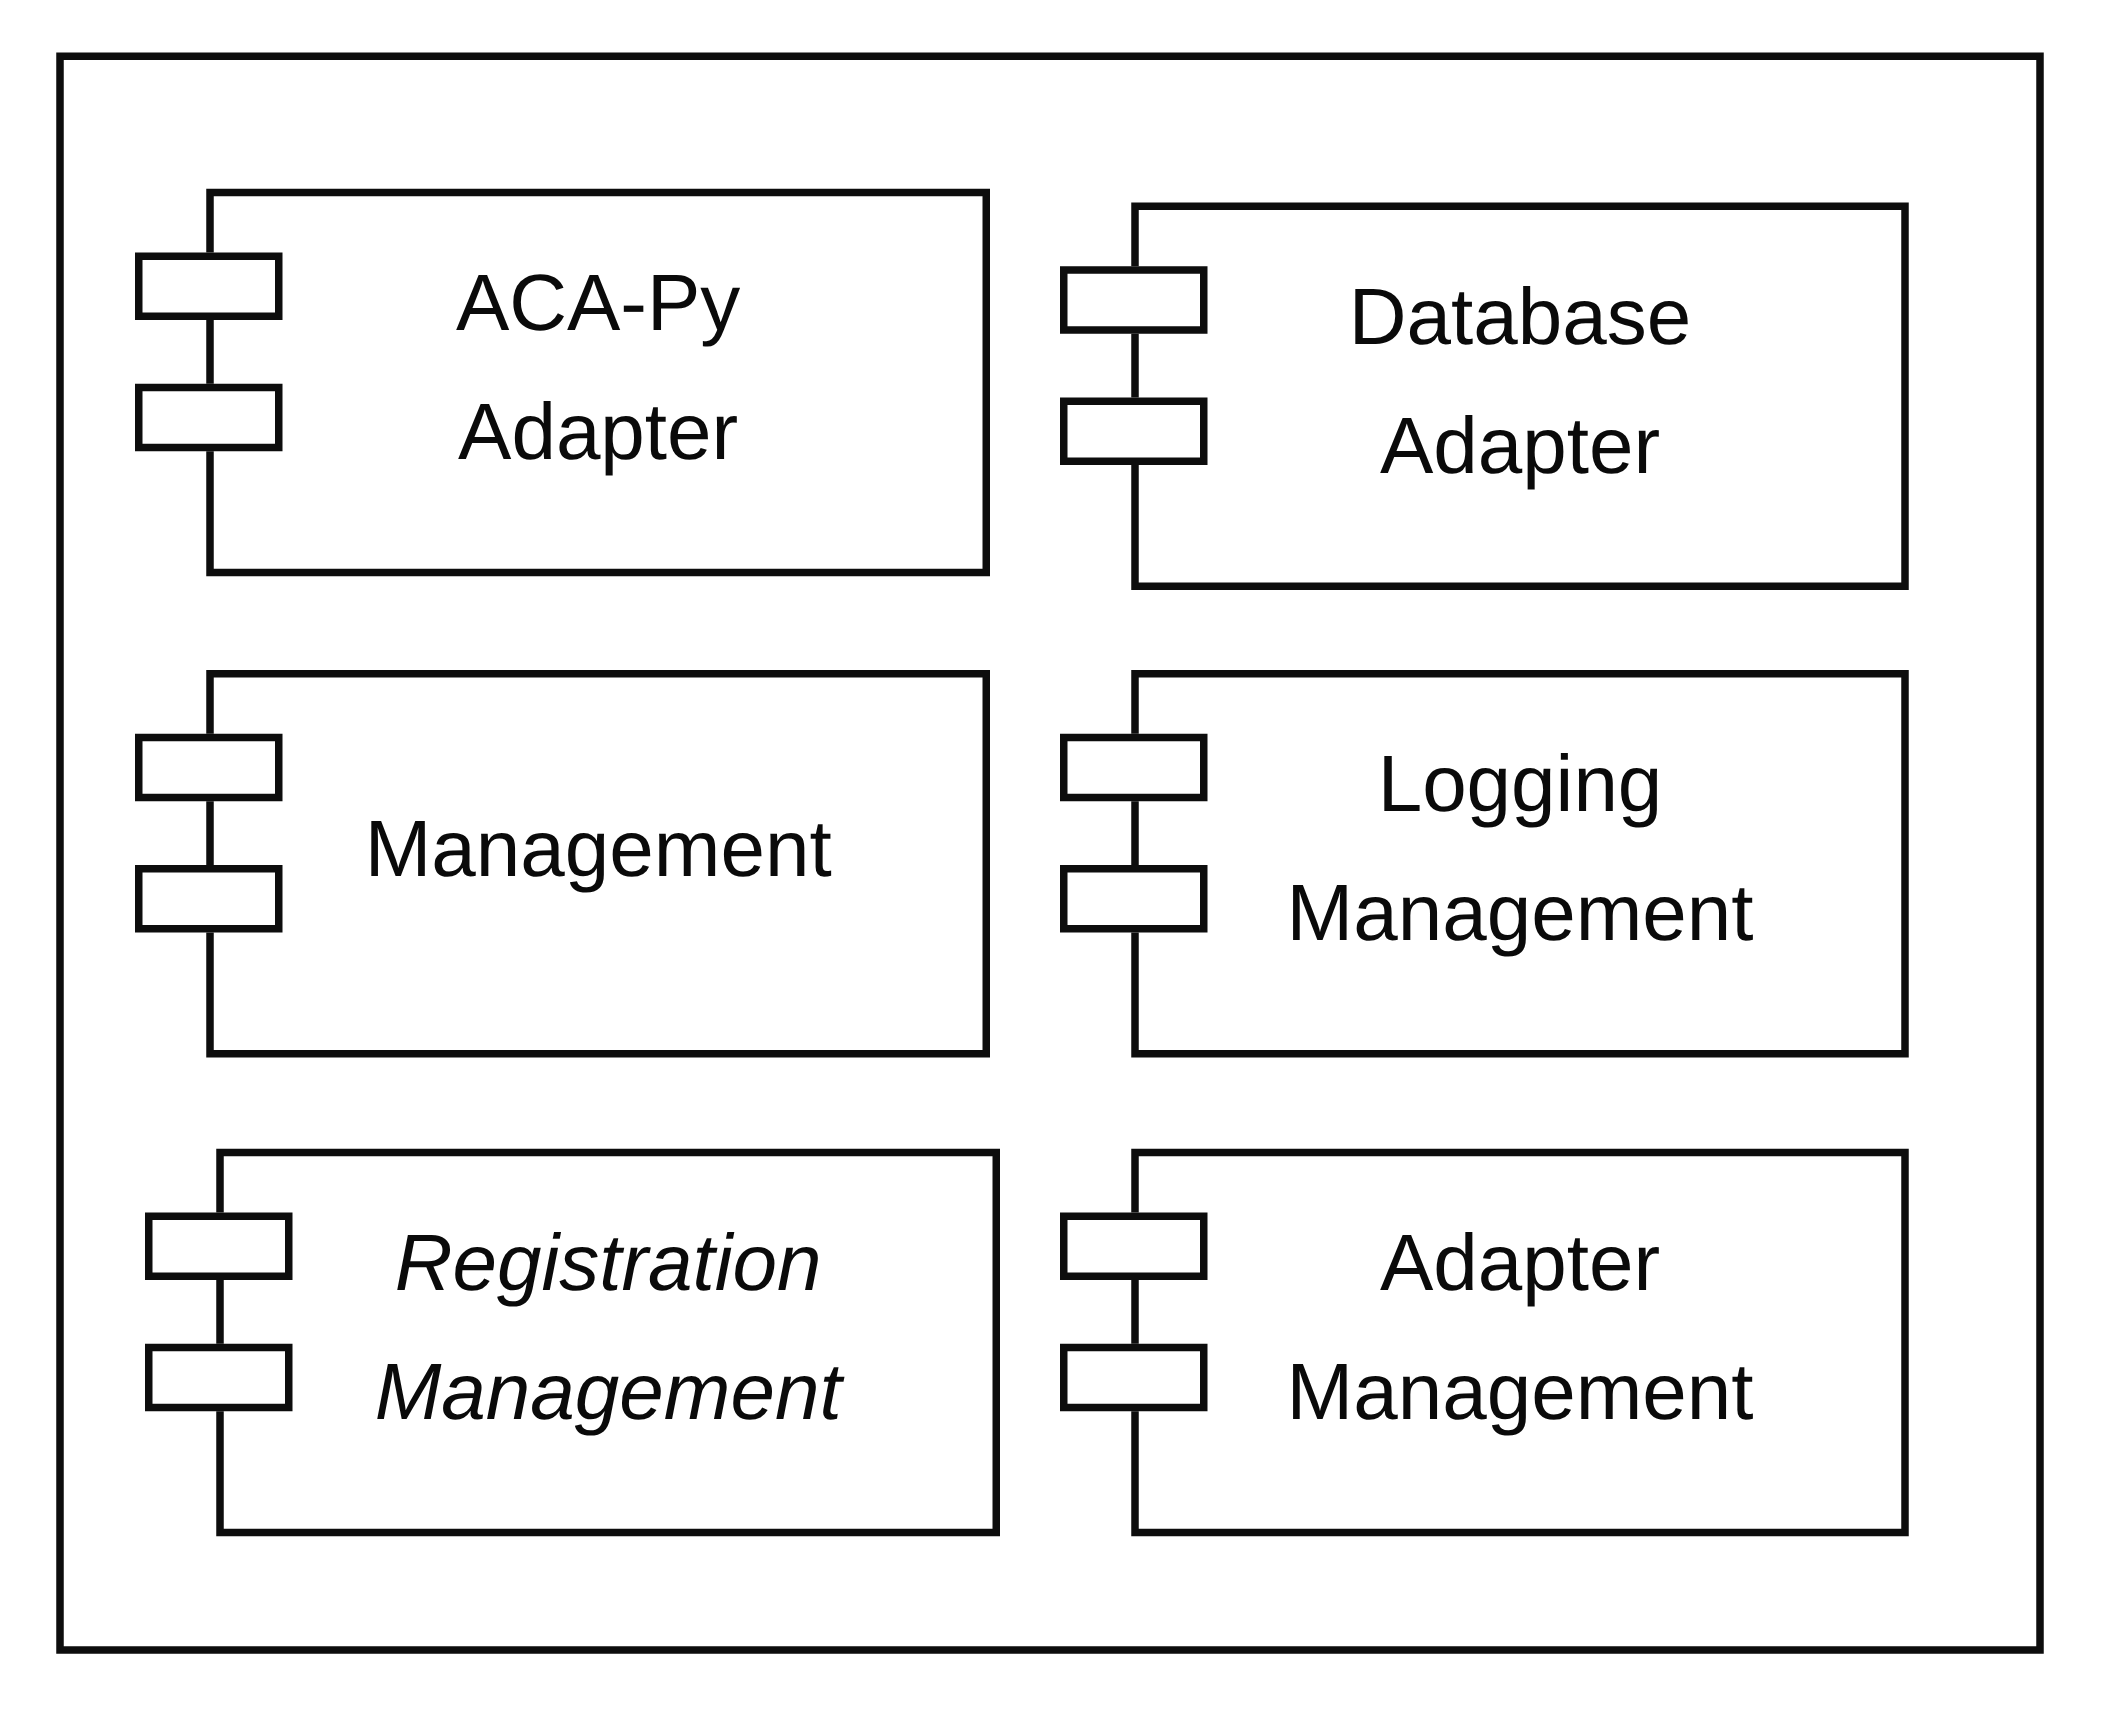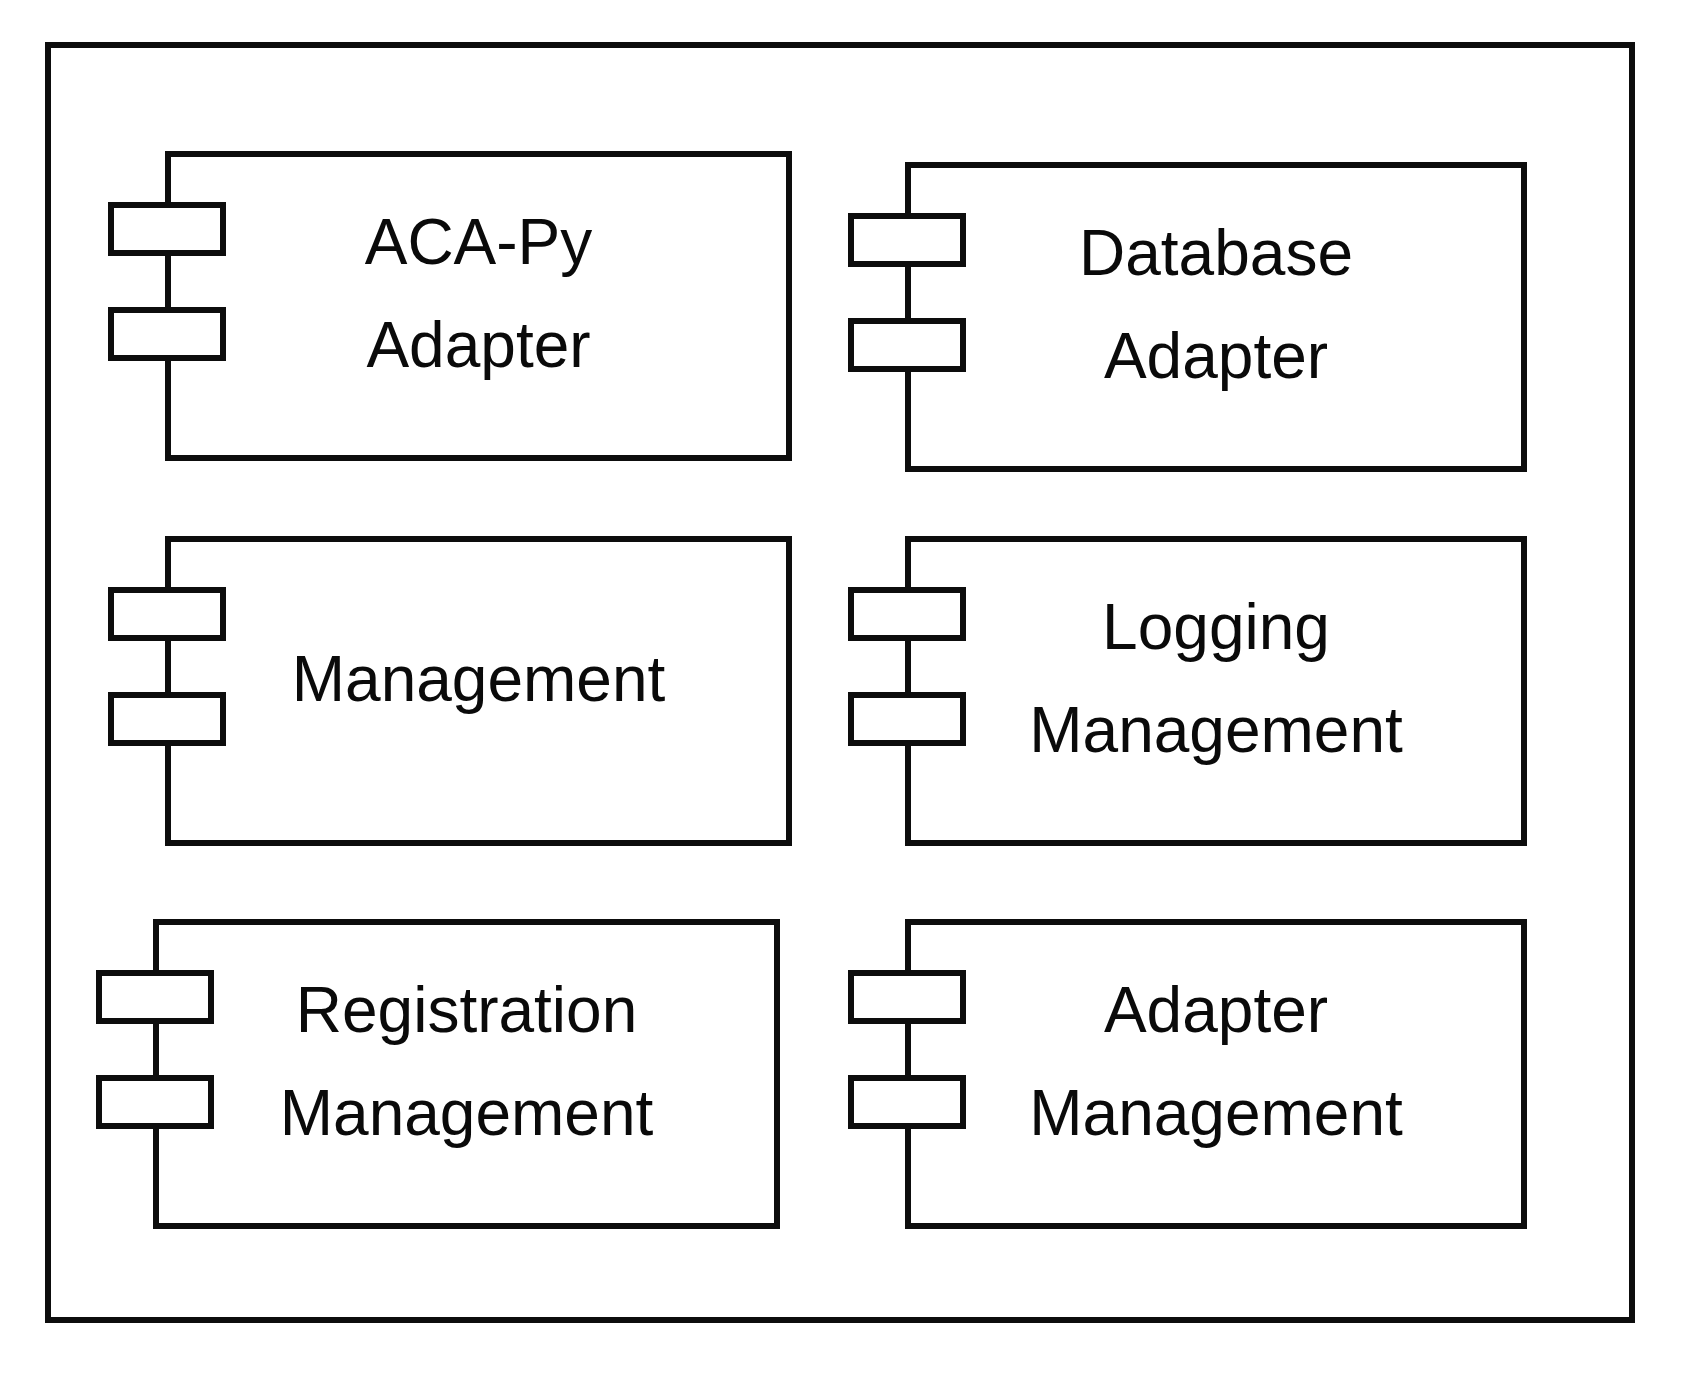--- a/index.html
+++ b/index.html
@@ -113,21 +113,21 @@
 
     <div class="component col-right pos-r2c2" style="left:854px; top:488px;">
       <div class="port port-top"></div>
       <div class="port port-bottom"></div>
       <div class="label">
         <span>Logging</span>
         <span>Management</span>
       </div>
     </div>
 
-    <div class="component pos-r3c1" style="left:102px; top:871px;">
+    <div class="component pos-r3c1" style="left:122px; top:871px;font-style:italic;">
       <div class="port port-top"></div>
       <div class="port port-bottom"></div>
       <div class="label">
         <span>Registration</span>
         <span>Management</span>
       </div>
     </div>
 
     <div class="component col-right pos-r3c2" style="left:854px; top:871px;">
       <div class="port port-top"></div>

